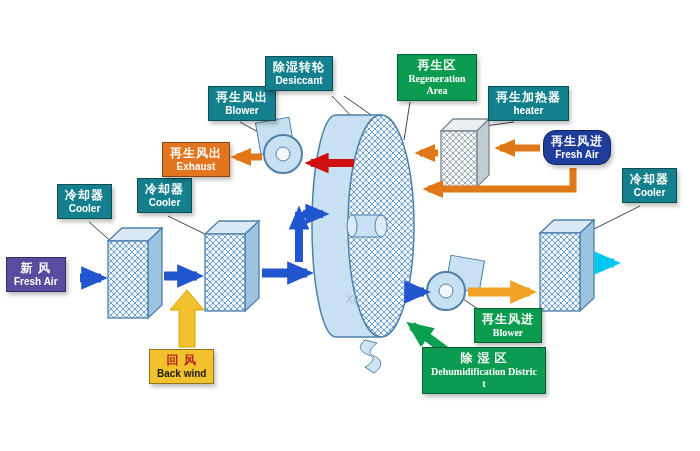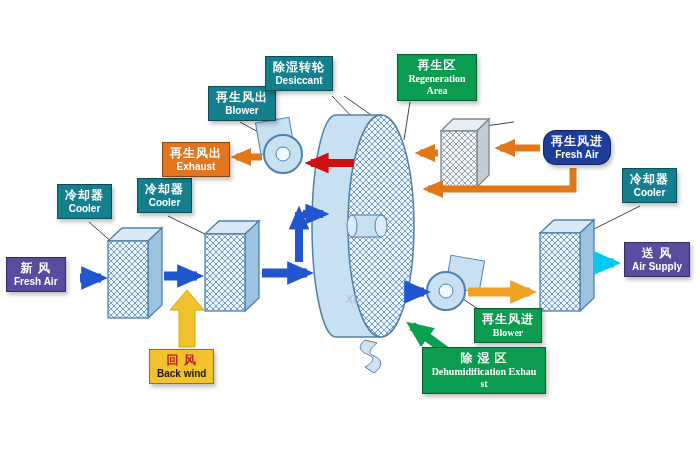--- a/index.html
+++ b/index.html
@@ -181,39 +181,39 @@
   <div class="lbl teal" style="left:265px;top:56px">
     <span class="zh">除湿转轮</span>
     <span class="en">Desiccant</span>
   </div>
 
   <div class="lbl green wrap" style="left:397px;top:54px;width:64px">
     <span class="zh">再生区</span>
     <span class="en">Regeneration Area</span>
   </div>
 
+  <div class="lbl teal" style="left:488px;top:86px">
+    <span class="zh">再生加热器</span>
+    <span class="en">heater</span>
+  </div>
 
   <div class="lbl navy" style="left:543px;top:130px">
     <span class="zh">再生风进</span>
     <span class="en">Fresh Air</span>
   </div>
 
   <div class="lbl teal" style="left:622px;top:168px">
     <span class="zh">冷却器</span>
     <span class="en">Cooler</span>
   </div>
 
-  <div class="lbl purple" style="left:624px;top:242px">
-    <span class="zh">送  风</span>
-    <span class="en">Air Supply</span>
-  </div>
 
   <div class="lbl green" style="left:474px;top:308px">
     <span class="zh">再生风进</span>
     <span class="en">Blower</span>
   </div>
 
   <div class="lbl green wrap" style="left:422px;top:347px;width:108px">
     <span class="zh">除 湿 区</span>
-    <span class="en">Dehumidification Exhaust</span>
+    <span class="en">Dehumidification District</span>
   </div>
 
 </div>
 
 </body></html>

